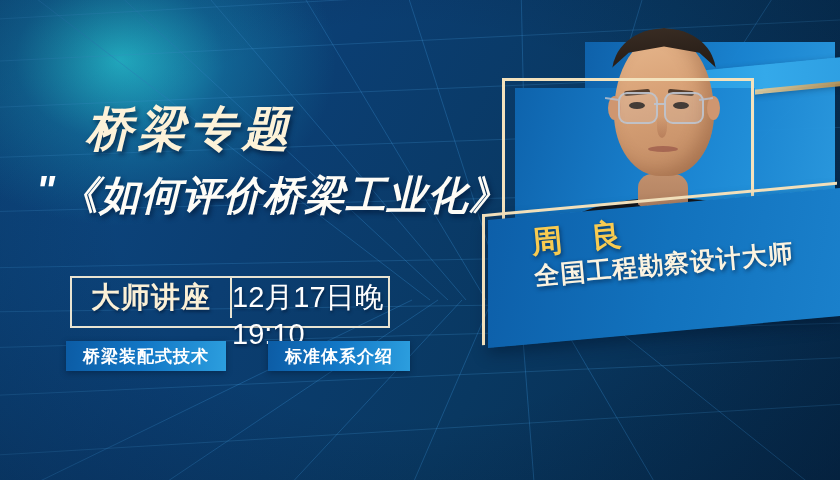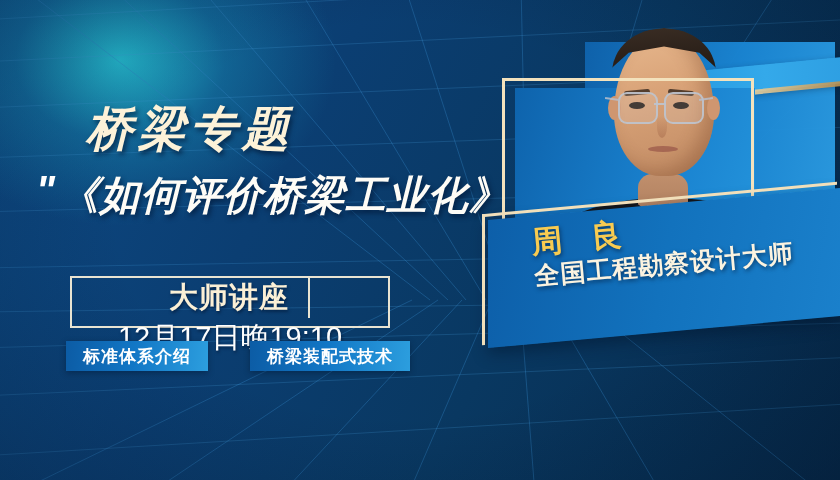--- a/index.html
+++ b/index.html
@@ -50,23 +50,22 @@
     font-size:40px;font-weight:700;font-style:italic;letter-spacing:1px;
     color:#fefcf6;text-shadow:2px 3px 5px rgba(0,22,52,.7);
     padding:0 2px;
   }
 
   
   .info-bar{
     position:absolute;left:70px;top:276px;
     width:320px;height:52px;
     border:2px solid #e9e4d2;
-    display:flex;align-items:center;
+    display:flex;align-items:flex-start;
     box-sizing:border-box;
-    flex-direction:column;
   }
   .info-left{
     display:flex;align-items:center;justify-content:center;
     width:160px;border-right:2px solid #e9e4d2;box-sizing:border-box;
   }
   .info-left-text{
     font-size:29px;font-weight:700;color:#fbf0d6;letter-spacing:1px;
     text-shadow:1px 2px 3px rgba(0,20,48,.6);
   }
   .info-right{flex:1;display:flex;align-items:center;justify-content:center;}
@@ -296,22 +295,22 @@
     <div class="info-bar">
       <div class="info-left">
         <span class="info-left-text">大师讲座</span>
       </div>
       <div class="info-right">
         <span class="info-right-text">12月17日晚19:10</span>
       </div>
     </div>
 
     <div class="tags">
+      <div class="tag">桥梁装配式技术</div>
       <div class="tag">标准体系介绍</div>
-      <div class="tag">桥梁装配式技术</div>
     </div>
   </div>
 
   <div class="right-col">
 
     <div class="panel-back"></div>
     <div class="band-bright"></div>
     <div class="band-gold"></div>
 
     <div class="photo-panel"></div>

